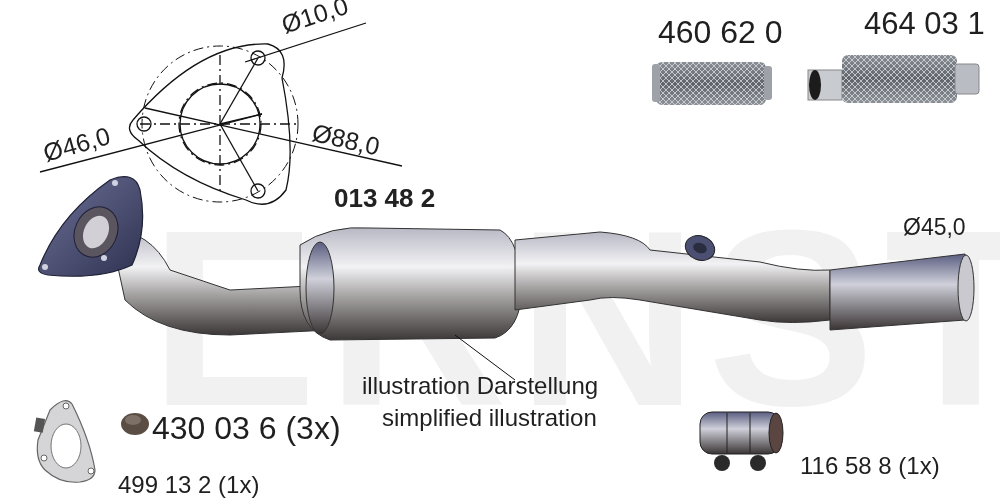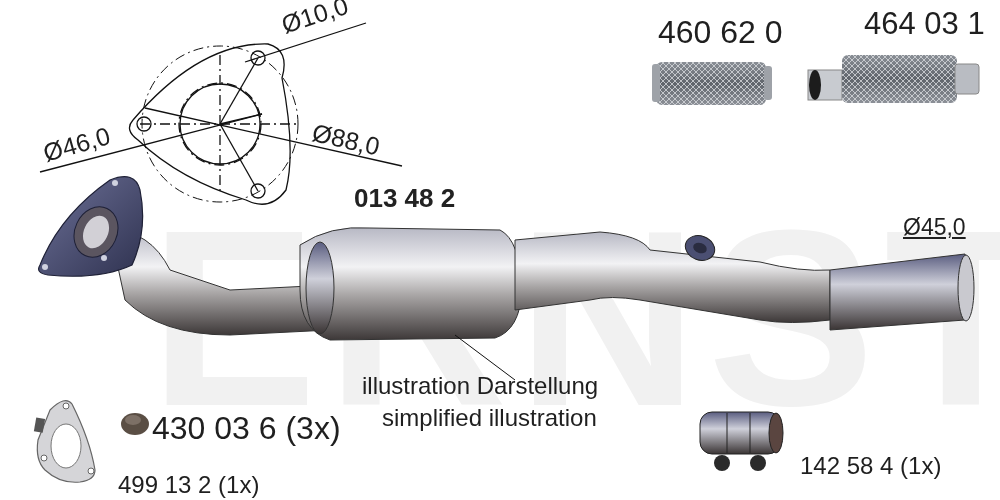--- a/index.html
+++ b/index.html
@@ -126,24 +126,24 @@
     <ellipse cx="776" cy="433" rx="7" ry="20" fill="#5a4540" stroke="#222"></ellipse>
     <circle cx="722" cy="463" r="8" fill="#2a2a2a"></circle>
     <circle cx="758" cy="463" r="8" fill="#2a2a2a"></circle>
   </g>
 </svg>
 
 <div class="lbl" style="left:278px; top:12px; font-size:25px; transform:rotate(-18deg); transform-origin:left top;">Ø10,0</div>
 <div class="lbl" style="left:40px; top:140px; font-size:25px; transform:rotate(-16deg); transform-origin:left top;">Ø46,0</div>
 <div class="lbl" style="left:316px; top:118px; font-size:25px; transform:rotate(13deg); transform-origin:left top;">Ø88,0</div>
 
-<div class="lbl bold" style="left:334px; top:183px;margin-left:20px;">013 48 2</div>
-<div class="lbl" style="left:903px; top:214px; font-size:23px;text-decoration:underline;">Ø45,0</div>
+<div class="lbl bold" style="left:334px; top:183px;">013 48 2</div>
+<div class="lbl" style="left:903px; top:214px; font-size:23px;">Ø45,0</div>
 
 <div class="lbl" style="left:646px; top:14px; font-size:32px;margin-left:12px;">460 62 0</div>
 <div class="lbl" style="left:864px; top:6px; font-size:31px;">464 03 1</div>
 
 <div class="lbl" style="left:362px; top:372px; font-size:24px;">illustration Darstellung</div>
 <div class="lbl" style="left:382px; top:404px; font-size:24px;">simplified illustration</div>
 
 <div class="lbl" style="left:152px; top:410px; font-size:32px;">430 03 6 (3x)</div>
 <div class="lbl" style="left:118px; top:450px; font-size:24px;margin-top:21px;">499 13 2 (1x)</div>
-<div class="lbl" style="left:800px; top:452px; font-size:24px;">142 58 4 (1x)</div>
+<div class="lbl" style="left:800px; top:452px; font-size:24px;">116 58 8 (1x)</div>
 
 </body></html>

